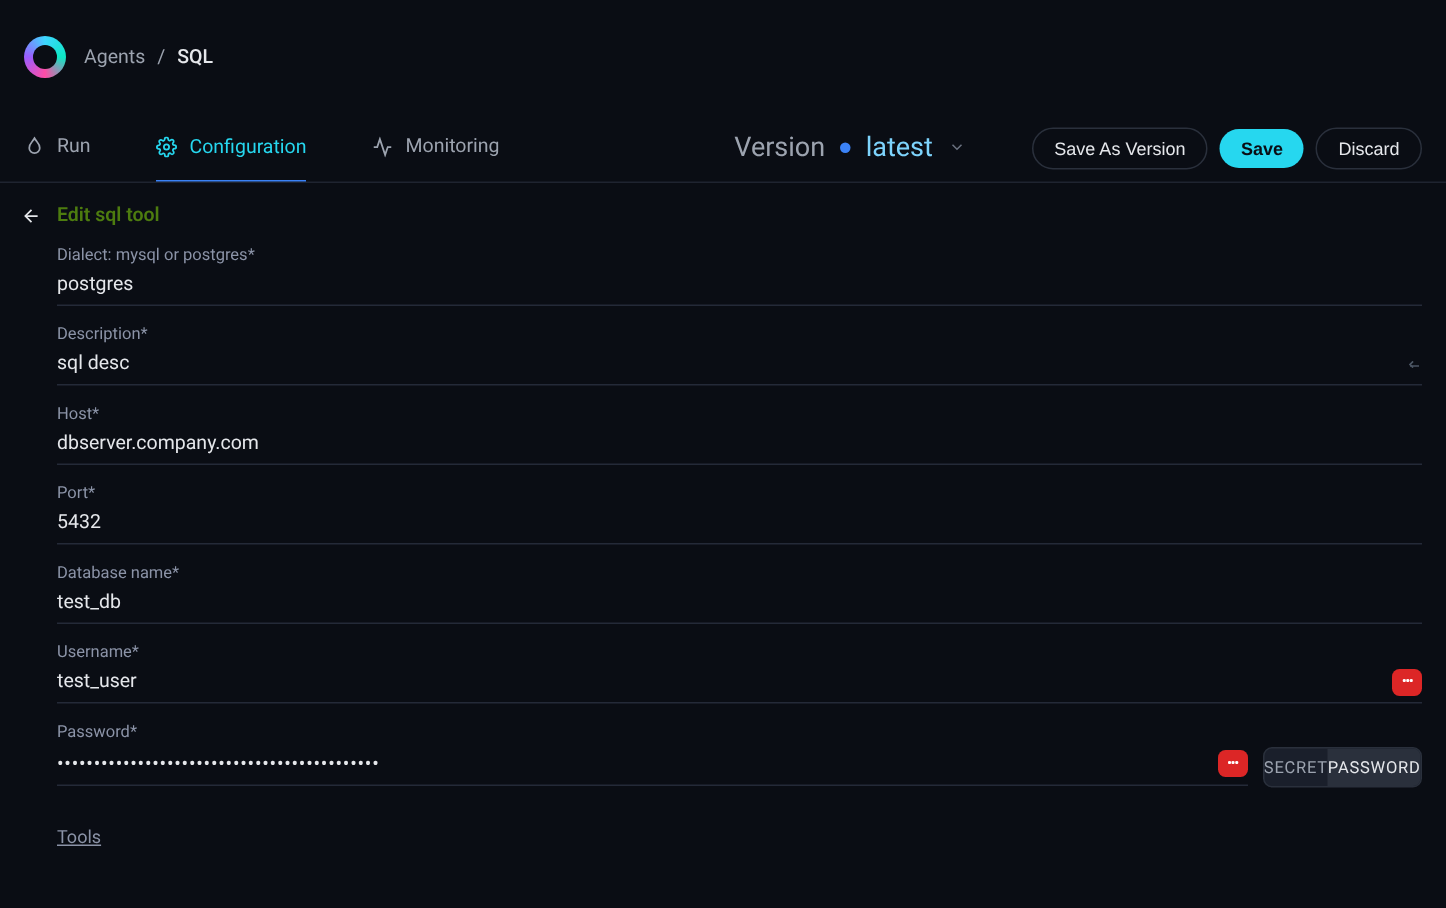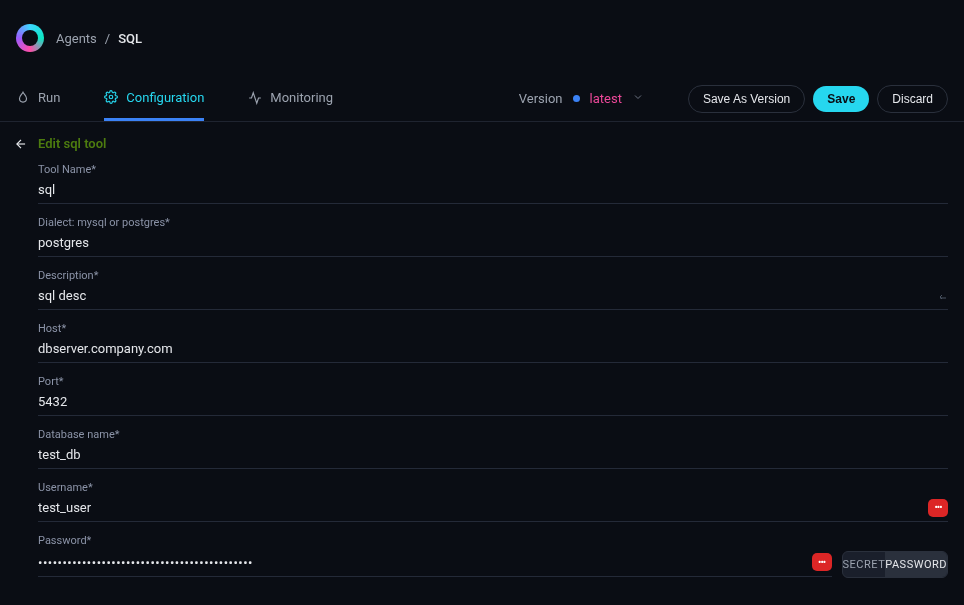--- a/index.html
+++ b/index.html
@@ -60,44 +60,44 @@
       align-items: center;
       gap: 8px;
       color: #9ca3af;
       font-size: 13px;
       height: 100%;
       cursor: pointer;
       border-bottom: 2px solid transparent;
     }
     .tab.active {
       color: #26d7ef;
-      border-bottom: 3px solid #3b82f6;
+      border-bottom: 1px solid #3b82f6;
     }
     .tab svg {
       width: 14px;
       height: 14px;
     }
     .nav-spacer {
       flex: 1;
     }
     .version-area {
       display: flex;
       align-items: center;
       gap: 10px;
       color: #9ca3af;
-      font-size: 13px;
+      font-size: 18px;
     }
     .version-dot {
       width: 7px;
       height: 7px;
       border-radius: 50%;
       background: #3b82f6;
     }
     .version-value {
-      color: #ec4899;
+      color: #7dd3fc;
     }
     .version-chevron {
       color: #6b7280;
     }
     .btn-group {
       display: flex;
       gap: 8px;
       align-items: center;
     }
     .btn {
@@ -275,26 +275,20 @@
       <svg width="14" height="14" viewBox="0 0 24 24" fill="none" stroke="currentColor" stroke-width="2">
           <line x1="19" y1="12" x2="5" y2="12"></line>
           <polyline points="12 19 5 12 12 5"></polyline>
         </svg>
     </span>
     <span class="page-title">Edit sql tool</span>
   </div>
 
   <div class="form">
 
-    <div class="field">
-      <label class="field-label">Tool Name*</label>
-      <div class="field-row">
-        <input class="field-input" value="sql" style="">
-      </div>
-    </div>
 
     <div class="field">
       <label class="field-label">Dialect: mysql or postgres*</label>
       <div class="field-row">
         <input class="field-input" value="postgres" style="">
       </div>
     </div>
 
     <div class="field">
       <label class="field-label">Description*</label>

